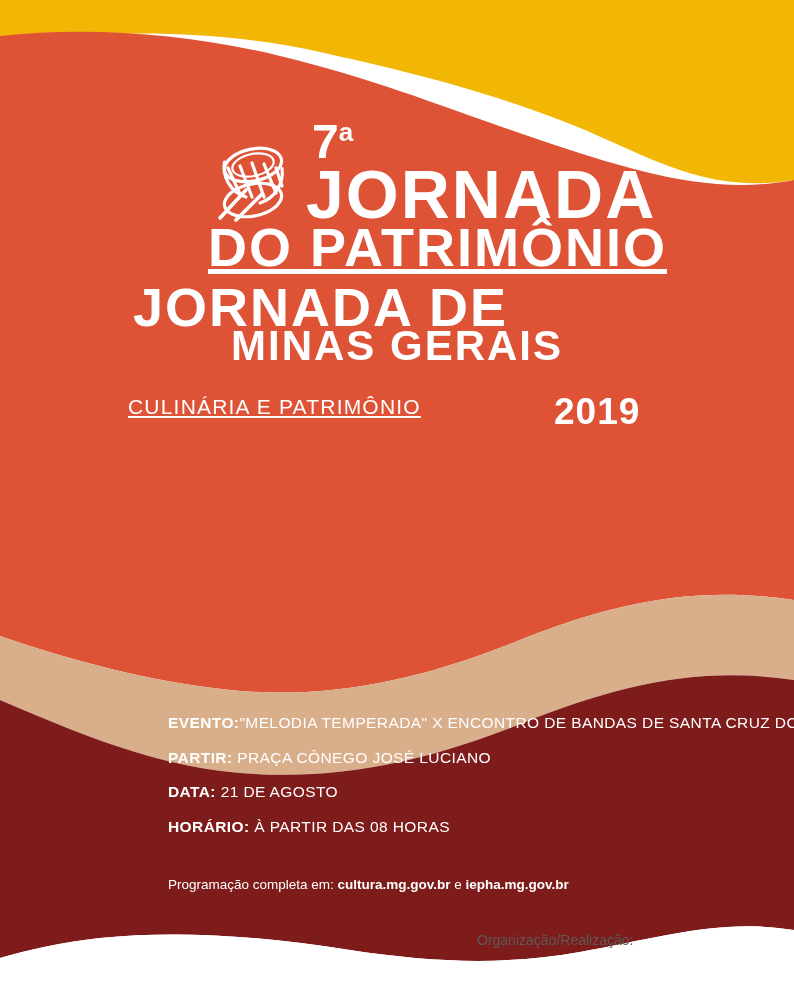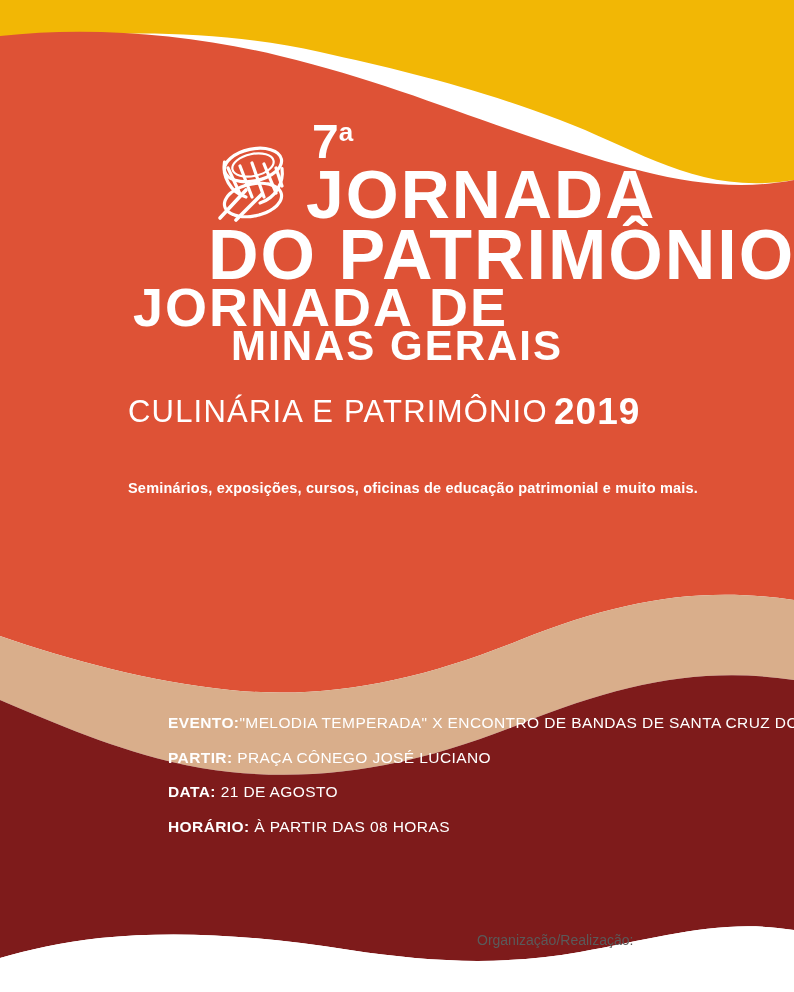--- a/index.html
+++ b/index.html
@@ -46,48 +46,50 @@
     position:absolute;
     left:306px; top:42px;
     font-size:68px; font-weight:bold;
     letter-spacing:2px;
     line-height:1;
     white-space:nowrap;
   }
   .line2 {
     position:absolute;
     left:208px; top:102px;
-    font-size:70px; font-weight:bold;
-    letter-spacing:2px;
-    line-height:1;
-    white-space:nowrap;
+    font-size:54px; font-weight:bold;
+    letter-spacing:2px;
+    line-height:1;
+    white-space:nowrap;
+    text-decoration:underline;
   }
   .line3 {
     position:absolute;
     left:133px; top:162px;
     font-size:54px; font-weight:bold;
     letter-spacing:2px;
     line-height:1;
     white-space:nowrap;
   }
   .line4 {
     position:absolute;
     left:231px; top:207px;
     font-size:42px; font-weight:bold;
     letter-spacing:2px;
     line-height:1;
     white-space:nowrap;
   }
   .subtitle {
     position:absolute;
     left:128px; top:278px;
-    font-size:31px; font-weight:300;
+    font-size:21px; font-weight:300;
     letter-spacing:1.2px;
     line-height:1;
     white-space:nowrap;
+    text-decoration:underline;
   }
   .year {
     position:absolute;
     left:521px; top:275px;
     font-size:37px; font-weight:bold;
     letter-spacing:1px;
     line-height:1;
     margin-left:33px;
   }
   .tagline {
@@ -212,34 +214,36 @@
       </div>
 
       <div class="line1">JORNADA</div>
       <div class="line2">DO PATRIMÔNIO</div>
       <div class="line3">JORNADA DE</div>
       <div class="line4">MINAS GERAIS</div>
       <div class="subtitle">CULINÁRIA E PATRIMÔNIO</div>
       <div class="year">2019</div>
     </div>
 
-    <div class="tagline">Seminários, exposições, cursos, oficinas de educação patrimonial e muito mais.</div>
 
     <div class="info">
       <div class="info-row">
         <span class="lbl">EVENTO:</span><span class="val">"MELODIA TEMPERADA" X ENCONTRO DE BANDAS DE SANTA CRUZ DO ESCALVADO</span>
       </div>
       <div class="info-row">
         <span class="lbl">PARTIR:</span><span class="val"> PRAÇA CÔNEGO JOSÉ LUCIANO</span>
       </div>
       <div class="info-row">
         <span class="lbl">DATA:</span><span class="val"> 21 DE AGOSTO</span>
       </div>
       <div class="info-row">
         <span class="lbl">HORÁRIO:</span><span class="val"> À PARTIR DAS 08 HORAS</span>
       </div>
     </div>
 
+    <div class="prog">
+      <span>Programação completa em: </span><span class="link">cultura.mg.gov.br</span><span> e </span><span class="link">iepha.mg.gov.br</span>
+    </div>
 
     <div class="org">Organização/Realização:</div>
 
   </div>
 </div>
 
 </body></html>

